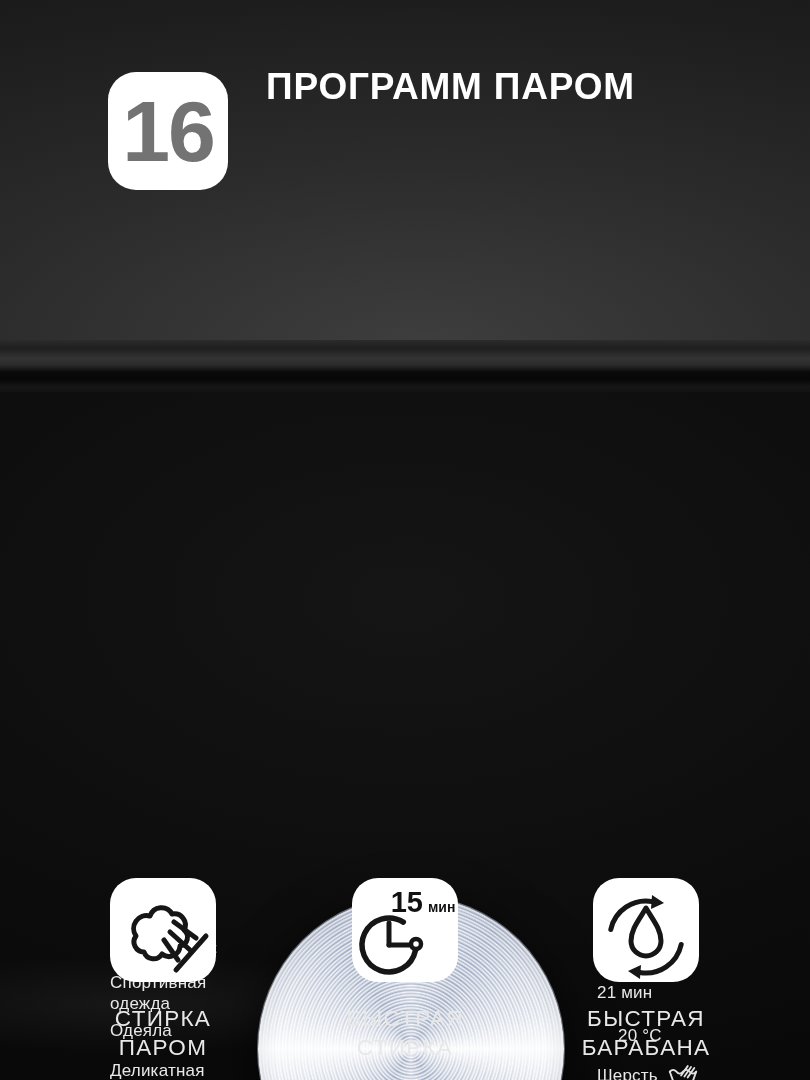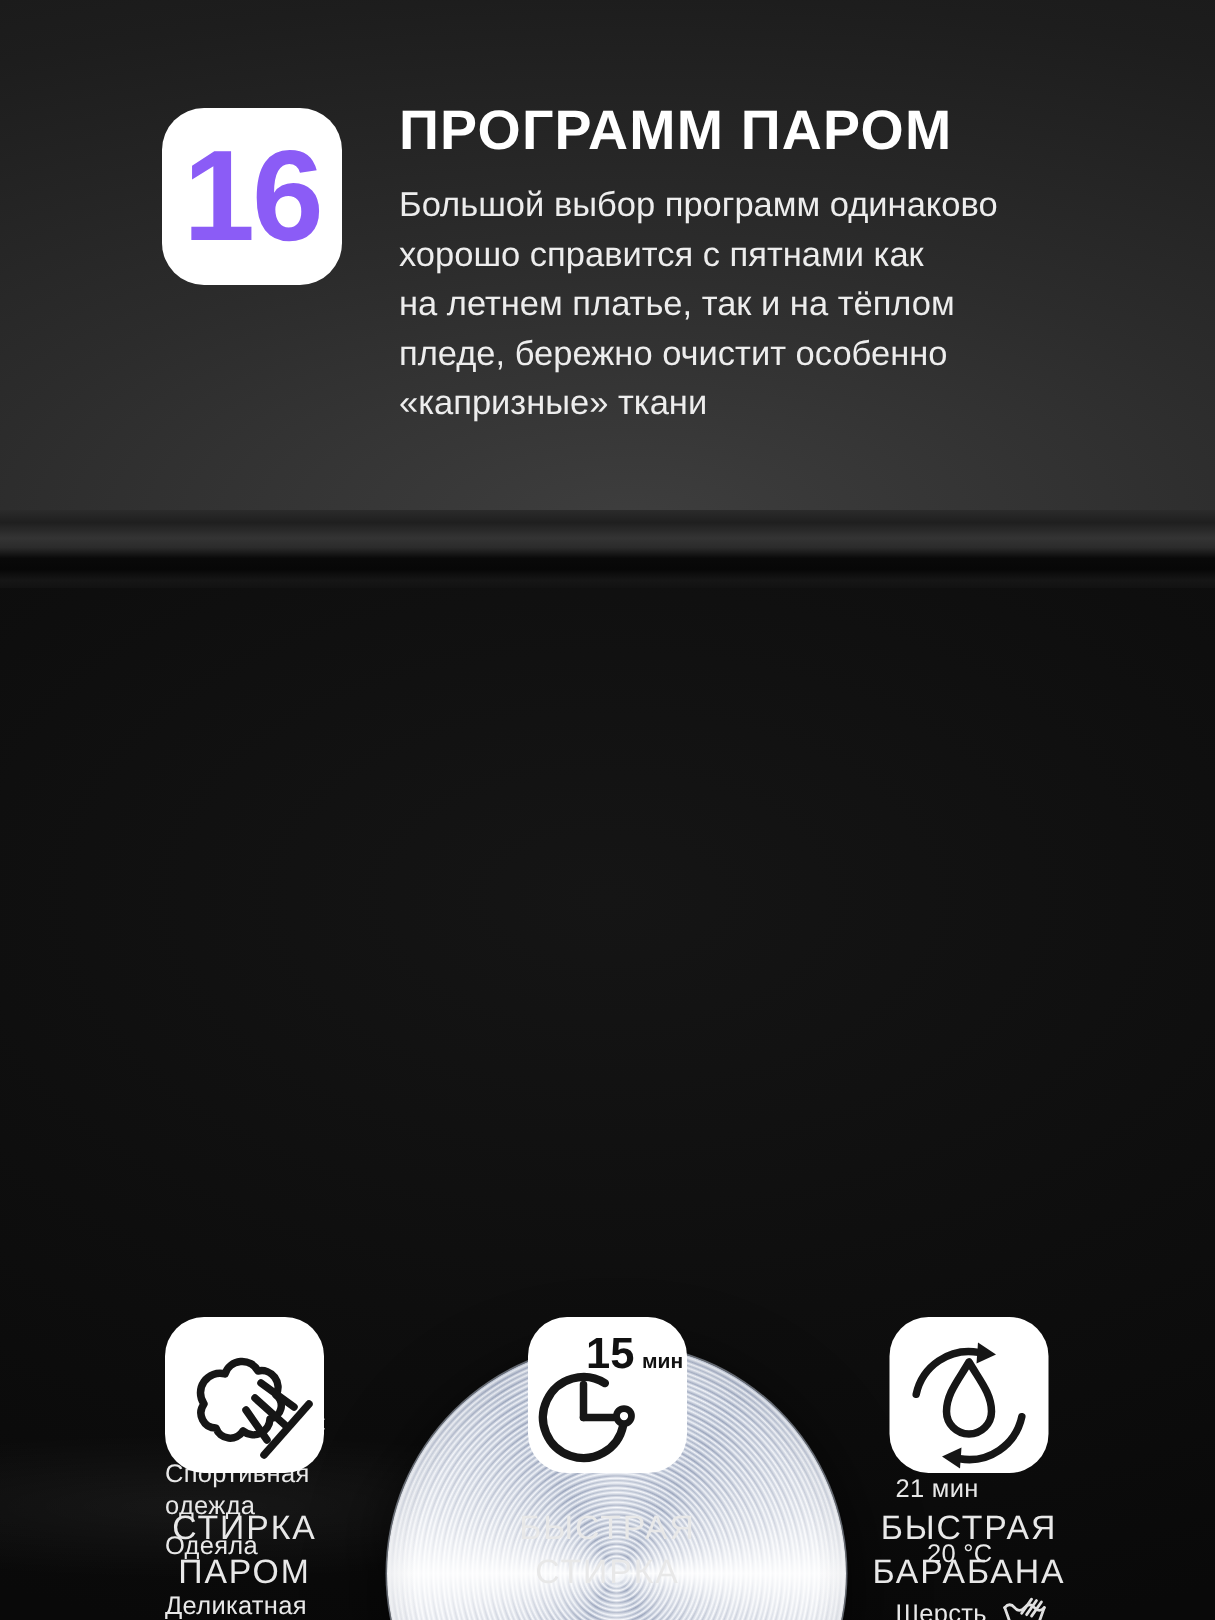--- a/index.html
+++ b/index.html
@@ -14,21 +14,21 @@
   }
   .machine-edge{
     position:absolute;left:0;top:340px;width:810px;height:52px;
     background:linear-gradient(180deg,#2b2b2b 0%,#1f1f1f 16%,#343434 36%,#2b2b2b 48%,#090909 62%,#070707 76%,#161616 90%,#121212 100%);
   }
   .count-badge{
     position:absolute;left:108px;top:72px;width:120px;height:118px;
     background:#ffffff;border-radius:28px;display:flex;align-items:center;justify-content:center;
   }
   .count-badge .count{
-    font-size:86px;font-weight:600;color:#8b5cf6;letter-spacing:-2px;line-height:1;
+    font-size:86px;font-weight:600;color:#737373;letter-spacing:-2px;line-height:1;
   }
   .title{
     position:absolute;left:266px;top:66px;margin:0;
     font-size:37px;font-weight:700;color:#ffffff;letter-spacing:0.8px;white-space:nowrap;
   }
   .desc{
     position:absolute;left:266px;top:120px;margin:0;width:520px;
     font-size:23px;line-height:33px;font-weight:400;color:#ededed;white-space:pre-line;
   }
   
@@ -88,25 +88,20 @@
 </head>
 <body>
 
 <div class="page">
 
   <div class="top-section">
     <div class="count-badge">
       <span class="count">16</span>
     </div>
     <h1 class="title">ПРОГРАММ ПАРОМ</h1>
-    <p class="desc">Большой выбор программ одинаково
-хорошо справится с пятнами как
-на летнем платье, так и на тёплом
-пледе, бережно очистит особенно
-«капризные» ткани</p>
   </div>
   <div class="machine-edge"></div>
 
   <div class="panel">
 
     <div class="dial"></div>
 
     <div class="prog" style="left:110px;top:503px">Хлопок</div>
     <div class="prog" style="left:110px;top:547px">Эко 40–60 °C</div>
     <div class="prog" style="left:110px;top:580px">Спортивная

